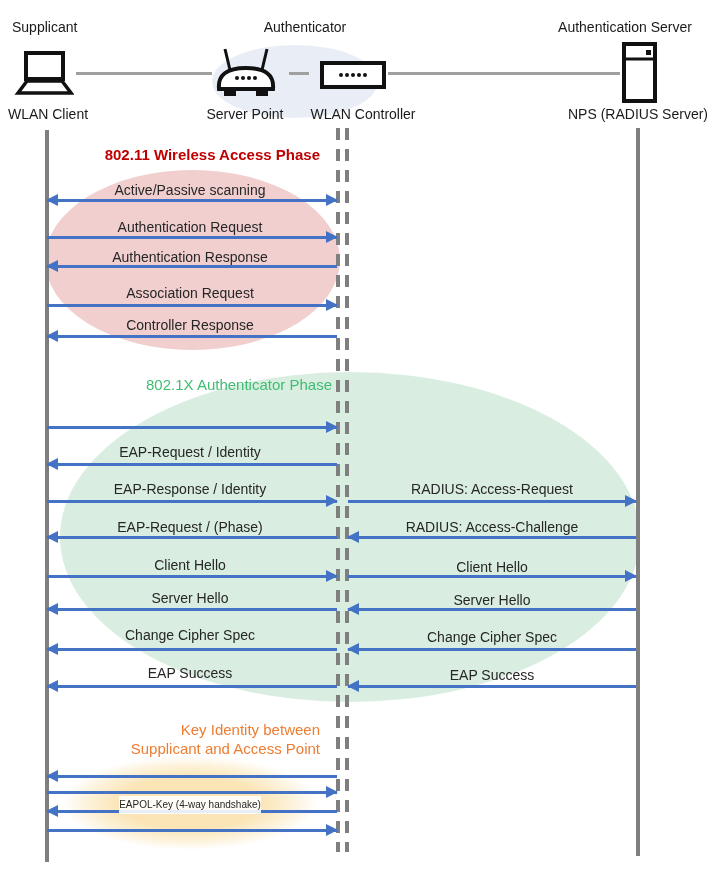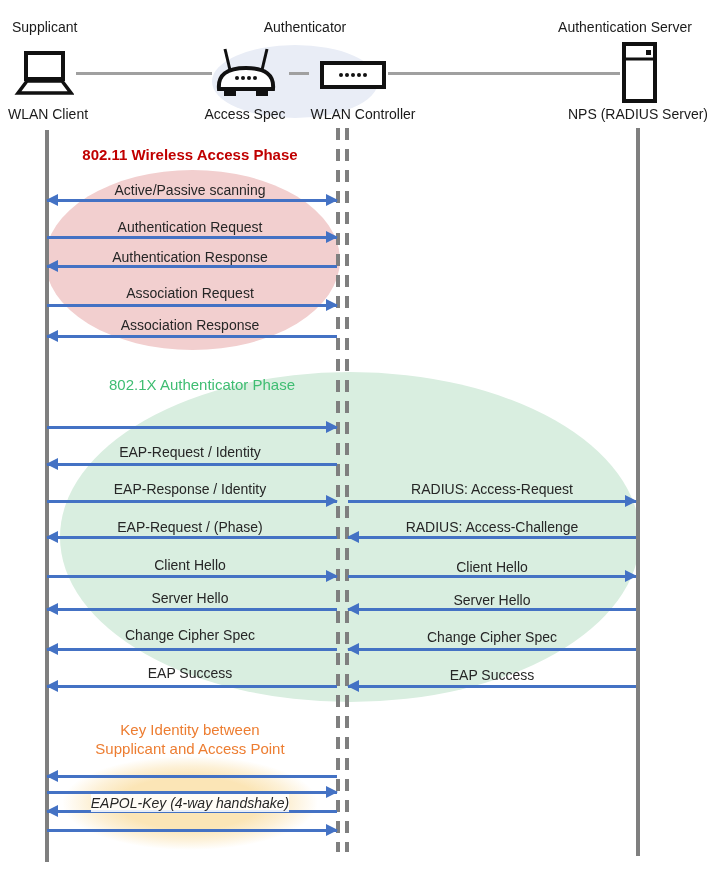--- a/index.html
+++ b/index.html
@@ -22,35 +22,35 @@
     background:repeating-linear-gradient(to bottom, var(--lifeline) 0 12px, transparent 12px 21px);}
   
   .connector{position:absolute; height:3px; background:var(--connector); z-index:1;}
   
   .ellipse{position:absolute; border-radius:50%; z-index:0;}
   .pink{background:var(--pink);}
   .green{background:var(--green);}
   .halo{background:var(--halo);}
   .soft-yellow{background:radial-gradient(ellipse closest-side, var(--yellow) 55%, rgba(251,229,182,.55) 78%, rgba(251,229,182,0) 100%);}
   
-  .phase-title{position:absolute; font-size:15px; font-weight:bold; text-align:center; z-index:3; white-space:nowrap;}
+  .phase-title{position:absolute; font-size:15px; font-weight:bold; text-align:right; z-index:3; white-space:nowrap;}
   .pt1{color:var(--phase1);}
   .pt2{color:var(--phase2); font-weight:normal;}
   .pt3{color:var(--phase3); font-weight:normal; line-height:19px;}
   
   .arrow{position:absolute; height:3px; background:var(--arrow); z-index:2;}
   .span-left{left:47px; width:290px;}
   .span-right{left:348px; width:288px;}
   .head{position:absolute; width:0; height:0; top:-5px;}
   .hl{left:-1px; border-top:6px solid transparent; border-bottom:6px solid transparent; border-right:12px solid var(--arrow);}
   .hr{right:-1px; border-top:6px solid transparent; border-bottom:6px solid transparent; border-left:12px solid var(--arrow);}
   .left-col{left:60px; width:260px;}
   .right-col{left:362px; width:260px;}
   .eapol-lbl{position:absolute; left:60px; width:260px; text-align:center; top:794px; z-index:3;}
-  .eapol-lbl span{display:inline-block; background:rgba(255,255,255,.88); padding:0 0; font-size:14px; line-height:18px; color:var(--text); white-space:nowrap;font-style:italic;}
+  .eapol-lbl span{display:inline-block; background:rgba(255,255,255,.88); padding:0 0; font-size:10px; line-height:18px; color:var(--text); white-space:nowrap;}
   svg{display:block;}
 </style>
 </head>
 <body>
 
 <div id="stage">
 
   <div class="hdr" style="left:12px; top:19px;">Supplicant</div>
   <div class="hdr center" style="left:540px; top:19px; width:170px;">Authentication Server</div>
   <div class="hdr center" style="left:230px; top:19px; width:150px;">Authenticator</div>
@@ -95,21 +95,21 @@
 
   <div class="abs" style="left:622px; top:42px; z-index:2;">
     <svg width="36" height="62" viewBox="0 0 36 62">
       <rect x="2" y="2" width="31" height="57" fill="#fff" stroke="#111" stroke-width="4"></rect>
       <line x1="3" y1="17" x2="32" y2="17" stroke="#111" stroke-width="3"></line>
       <rect x="24" y="8" width="5" height="5" fill="#111"></rect>
     </svg>
   </div>
 
   <div class="hdr center" style="left:2px; top:106px; width:92px;">WLAN Client</div>
-  <div class="hdr center" style="left:195px; top:106px; width:100px;">Access Spec</div>
+  <div class="hdr center" style="left:195px; top:106px; width:100px;">Server Point</div>
   <div class="hdr center" style="left:307px; top:106px; width:112px;">WLAN Controller</div>
   <div class="hdr center" style="left:565px; top:106px; width:146px;">NPS (RADIUS Server)</div>
 
   <div class="lifeline" style="left:45px; top:130px; height:732px;"></div>
   <div class="dashline" style="left:336px; top:128px; height:724px;"></div>
   <div class="dashline" style="left:345px; top:128px; height:724px;"></div>
   <div class="lifeline" style="left:636px; top:128px; height:728px;"></div>
 
   <div class="ellipse pink" style="left:45px; top:170px; width:295px; height:180px;"></div>
   <div class="ellipse green" style="left:60px; top:372px; width:580px; height:330px;"></div>
@@ -131,21 +131,21 @@
   <div class="lbl left-col" style="top:249px;">Authentication Response</div>
   <div class="arrow span-left" style="top:265px;">
       <span class="head hl"></span>
     </div>
 
   <div class="lbl left-col" style="top:285px;">Association Request</div>
   <div class="arrow span-left" style="top:304px;">
       <span class="head hr"></span>
     </div>
 
-  <div class="lbl left-col" style="top:317px;">Association Response</div>
+  <div class="lbl left-col" style="top:317px;">Controller Response</div>
   <div class="arrow span-left" style="top:335px;">
       <span class="head hl"></span>
     </div>
 
   <div class="phase-title pt2" style="left:72px; top:376px; width:260px;">802.1X Authenticator Phase</div>
 
   <div class="arrow span-left" style="top:426px;">
       <span class="head hr"></span>
     </div>
 

